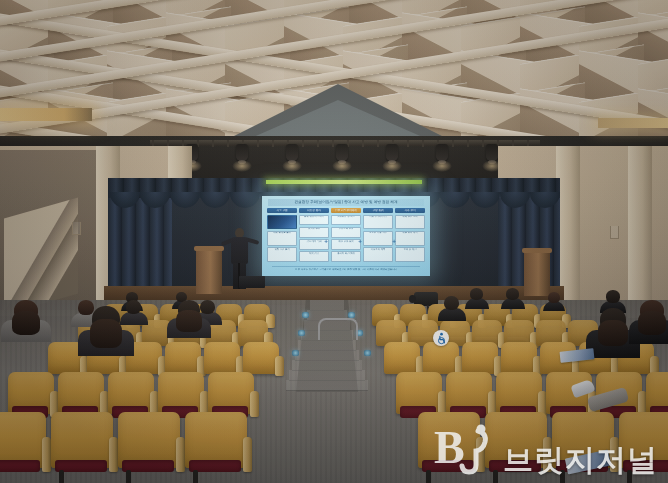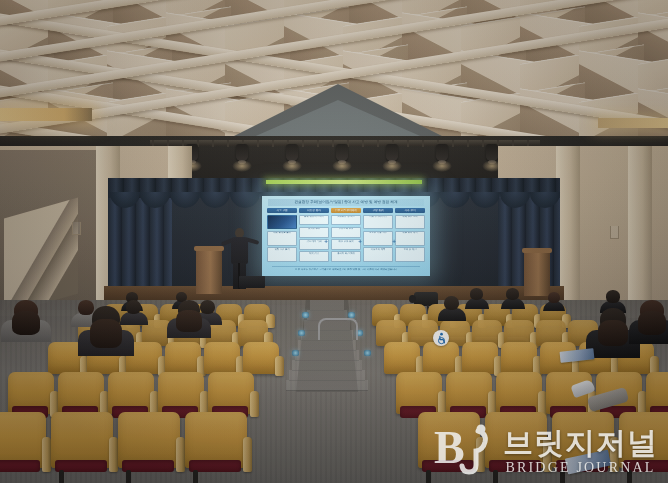--- a/index.html
+++ b/index.html
@@ -858,17 +858,16 @@
   <div class="watermark">
     <div class="wm-bj">
       <svg viewBox="0 0 62 52" width="62" height="52" aria-hidden="true">
         <text x="0" y="40" font-family="Liberation Serif, serif" font-size="46" font-weight="bold" fill="#f2f2f0">B</text>
         <path d="M44 8 q9 2 7 11 q-2 8 -9 9 l0 14 q0 7 -7 7 q-6 0 -7 -6" fill="none" stroke="#f2f2f0" stroke-width="5" stroke-linecap="round"></path>
         <circle cx="47" cy="6" r="4.5" fill="#f2f2f0"></circle>
       </svg>
     </div>
     <div class="wm-text">
       <div class="wm-kr">브릿지저널</div>
-      <div class="wm-en">BRIDGE JOURNAL</div>
     </div>
   </div>
 
 </div>
 
 </body></html>

